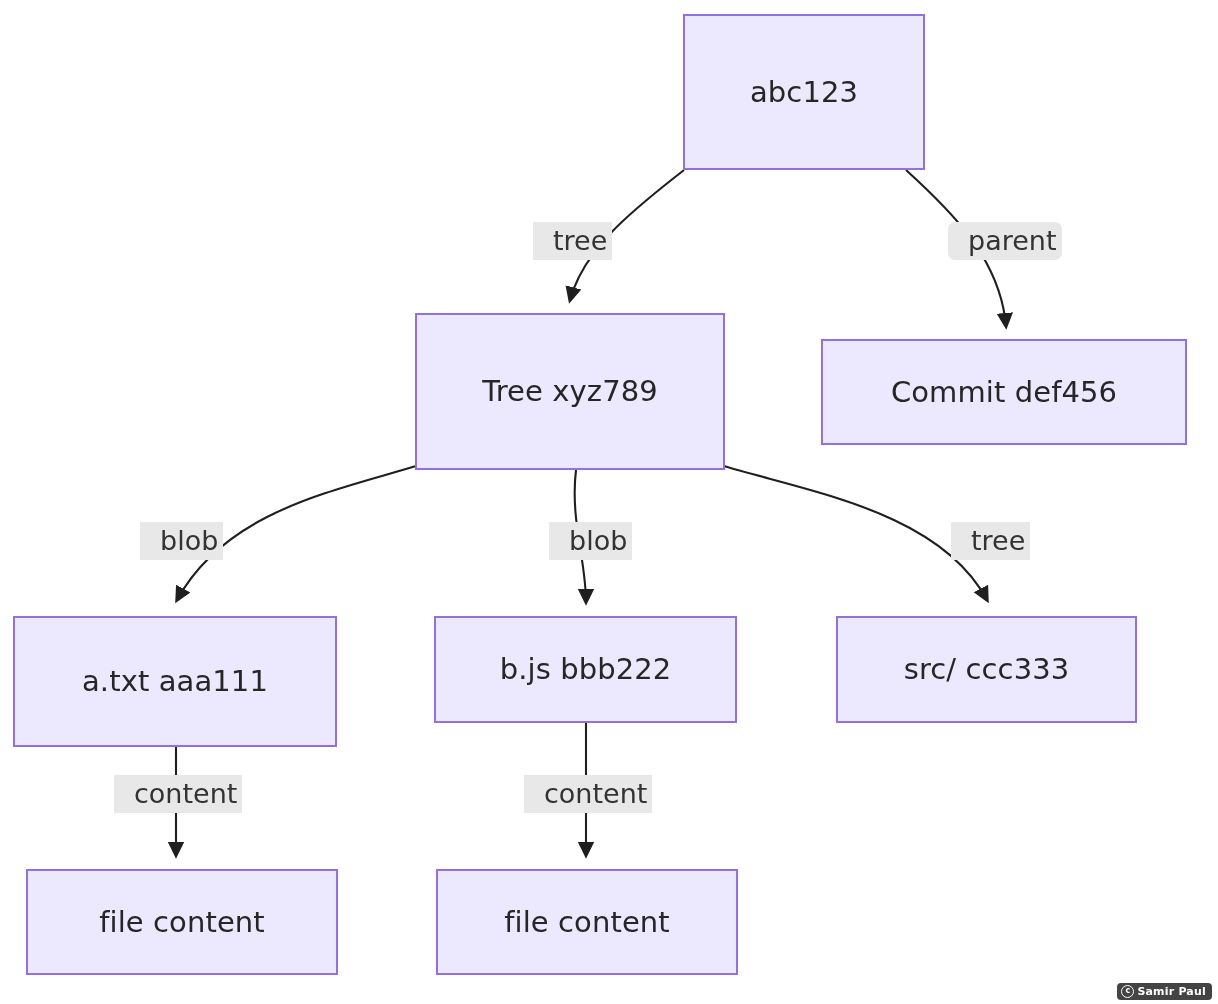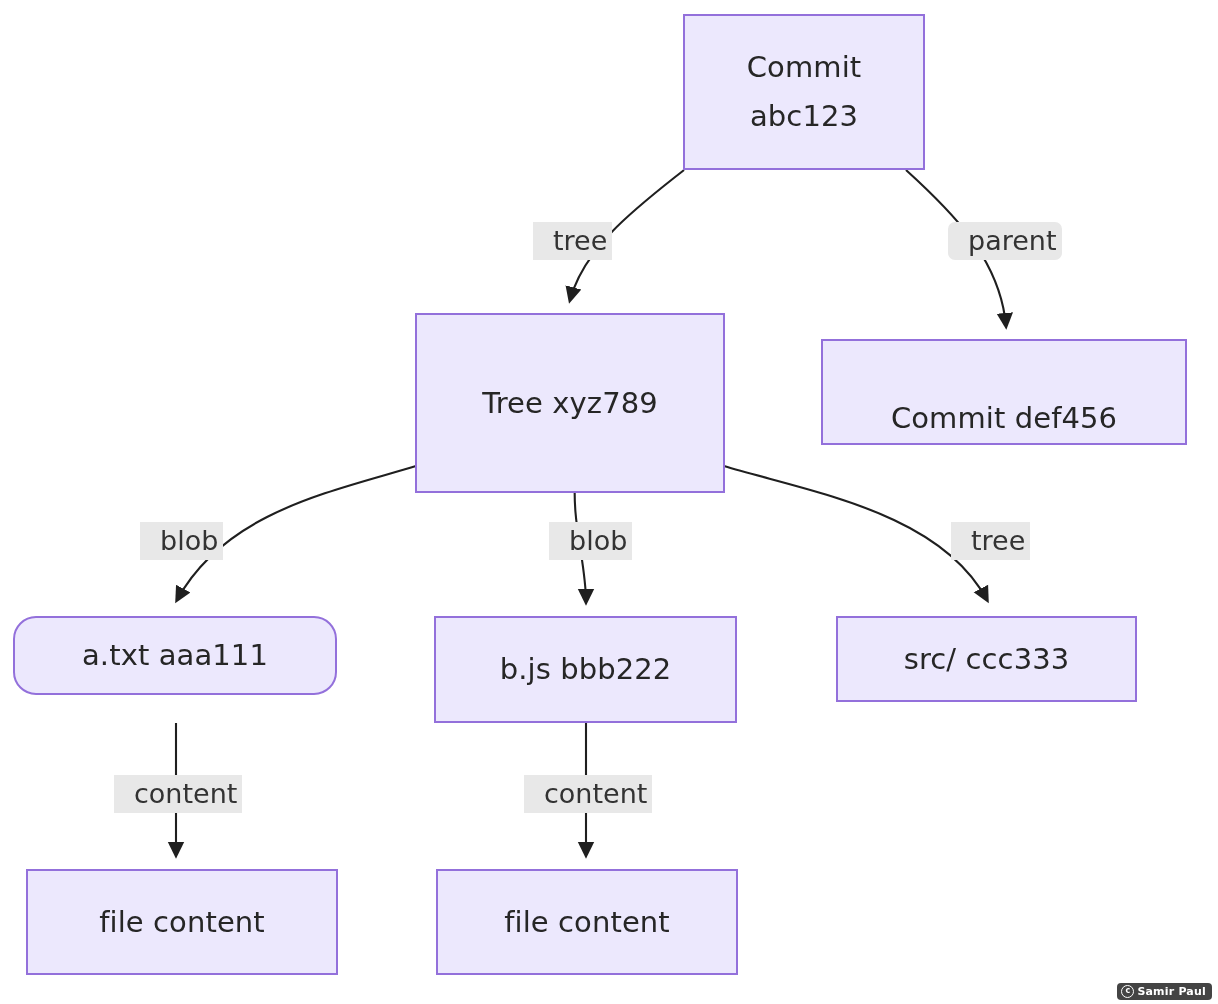--- a/index.html
+++ b/index.html
@@ -105,41 +105,40 @@
     <path d="M 576,470 C 570,520 586,560 586,602" fill="none" stroke="#1f1f1f" stroke-width="2.1" marker-end="url(#arrowhead)"></path>
 
     <path d="M 724,466 C 810,492 940,512 987,600" fill="none" stroke="#1f1f1f" stroke-width="2.1" marker-end="url(#arrowhead)"></path>
 
     <path d="M 176,723 L 176,855" fill="none" stroke="#1f1f1f" stroke-width="2.1" marker-end="url(#arrowhead)"></path>
 
     <path d="M 586,723 L 586,855" fill="none" stroke="#1f1f1f" stroke-width="2.1" marker-end="url(#arrowhead)"></path>
   </svg>
 
   <div class="node" style="left:683px; top:14px; width:242px; height:156px;">
-    <span class="line">Commit</span>
     <span class="line">abc123</span>
   </div>
 
-  <div class="node" style="left:415px; top:313px; width:310px; height:180px;">
+  <div class="node" style="left:415px; top:313px; width:310px; height:157px;">
     <span class="line">Tree xyz789</span>
   </div>
 
-  <div class="node" style="left:821px; top:339px; width:366px; height:106px;justify-content:flex-end;">
+  <div class="node" style="left:821px; top:339px; width:366px; height:106px;">
     <span class="line">Commit def456</span>
   </div>
 
-  <div class="node" style="left:13px; top:616px; width:324px; height:79px;border-radius:23px;">
+  <div class="node" style="left:13px; top:616px; width:324px; height:131px;">
     <span class="line">a.txt aaa111</span>
   </div>
 
   <div class="node" style="left:434px; top:616px; width:303px; height:107px;">
     <span class="line">b.js bbb222</span>
   </div>
 
-  <div class="node" style="left:836px; top:616px; width:301px; height:86px;">
+  <div class="node" style="left:836px; top:616px; width:301px; height:107px;">
     <span class="line">src/ ccc333</span>
   </div>
 
   <div class="node" style="left:26px; top:869px; width:312px; height:106px;">
     <span class="line">file content</span>
   </div>
 
   <div class="node" style="left:436px; top:869px; width:302px; height:106px;">
     <span class="line">file content</span>
   </div>

